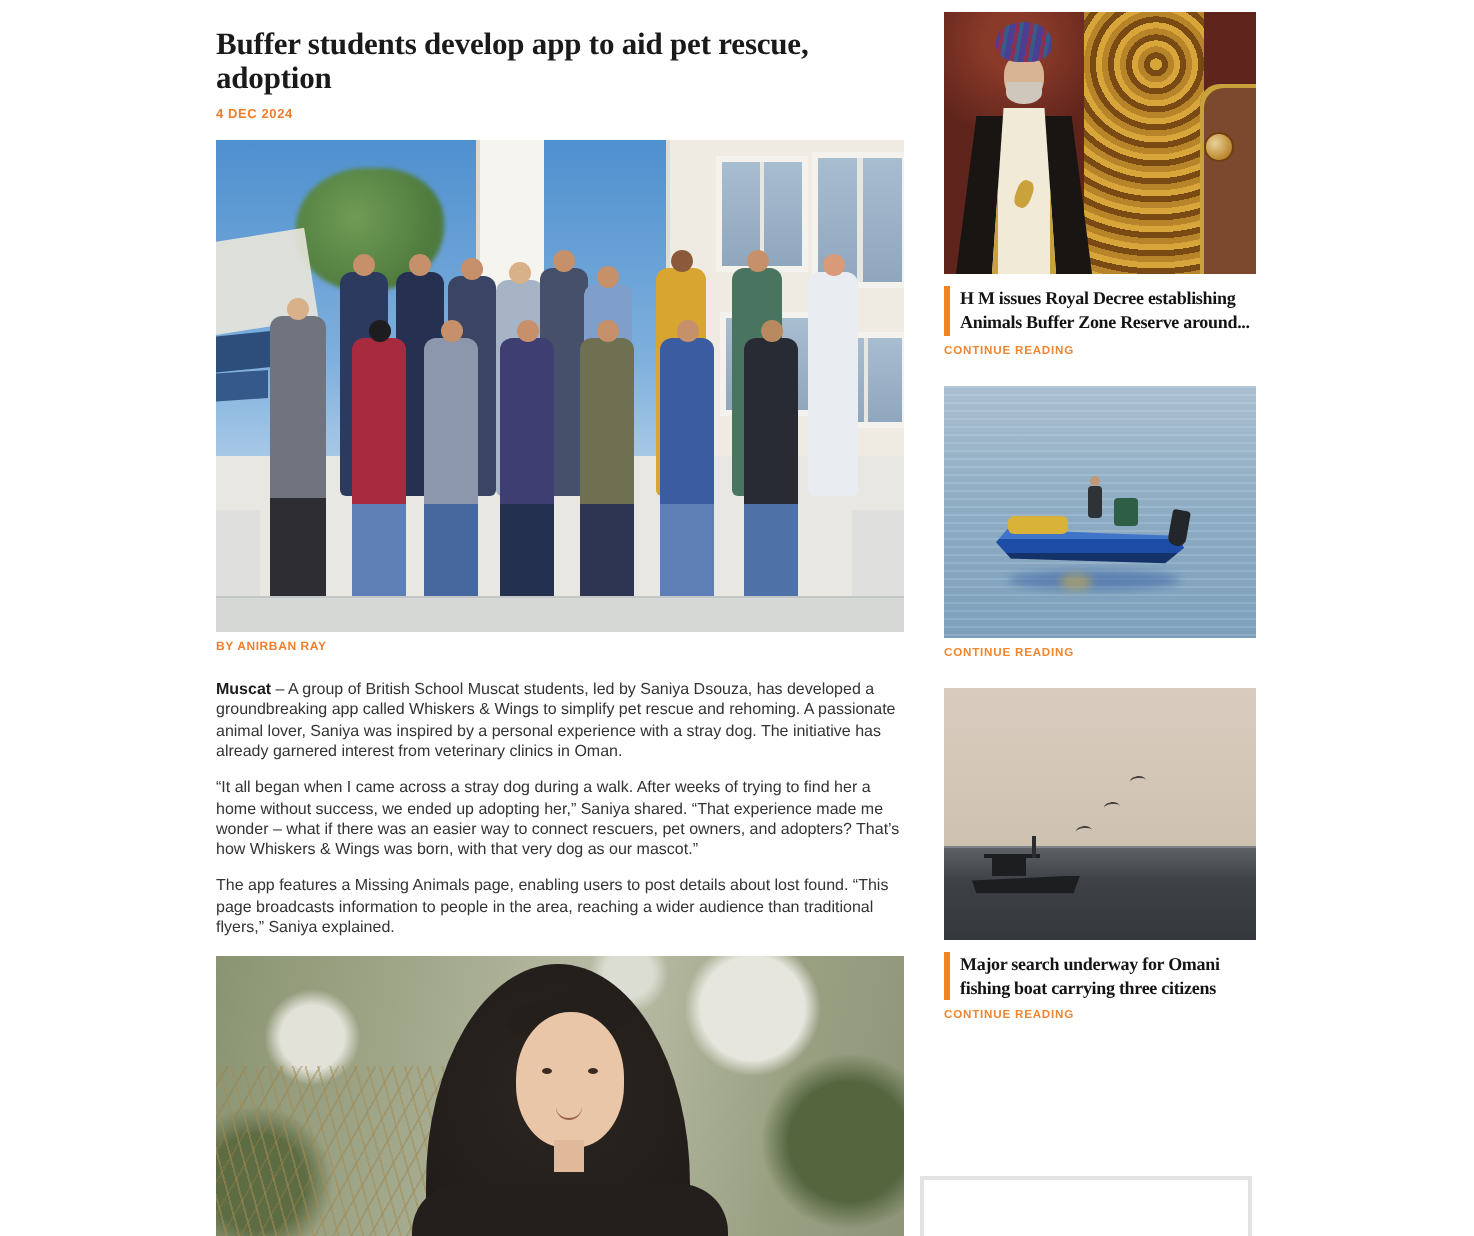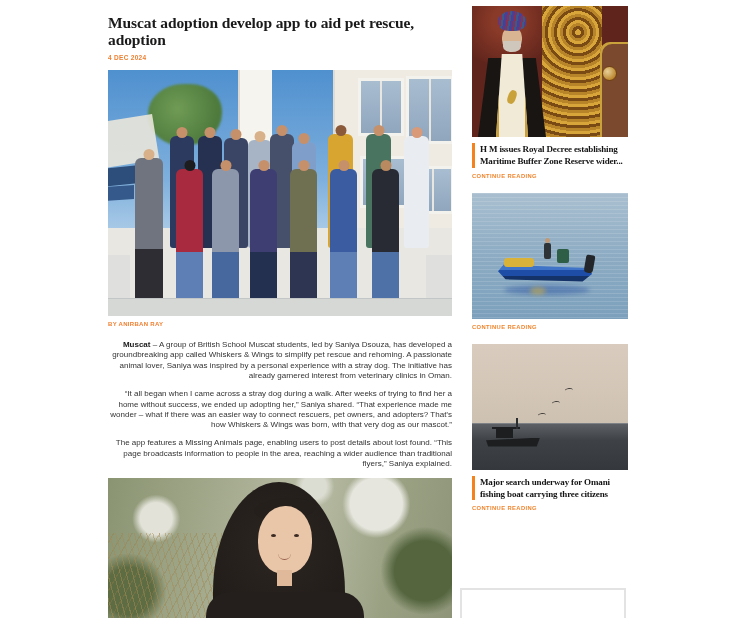--- a/index.html
+++ b/index.html
@@ -5,21 +5,21 @@
   html,body{margin:0;padding:0;background:#ffffff;}
   #page{position:relative;width:737px;height:618px;overflow:hidden;background:#fff;
         font-family:"Liberation Sans",sans-serif;}
 
   
   .main-col{position:absolute;left:108px;top:0;width:344px;}
   .title{margin:14px 0 0 0;font-family:"Liberation Serif",serif;font-weight:bold;
          font-size:15.5px;line-height:1.1;color:#1a1a1a;letter-spacing:-0.1px;}
   .date{margin-top:6px;font-size:6.5px;font-weight:bold;color:#ef7f2f;letter-spacing:.3px;}
   .byline{margin-top:5px;font-size:6px;font-weight:bold;color:#ef7f2f;letter-spacing:.3px;}
-  .body-p{margin:8px 0 0 0;font-size:8px;line-height:10.3px;color:#333;text-align:right;}
+  .body-p{margin:8px 0 0 0;font-size:8px;line-height:10.3px;color:#333;}
   .body-p.first{margin-top:13px;}
   .body-p b{color:#1c1c1c;}
 
   
   .scene{position:relative;overflow:hidden;}
   .scene *{position:absolute;}
   .hero{width:344px;height:246px;margin-top:9px;}
   .portrait{width:344px;height:145px;margin-top:9px;}
 
   
@@ -141,21 +141,21 @@
   
   .widget-box{position:absolute;left:460px;top:588px;width:162px;height:44px;
     background:#fff;border:2px solid #e3e3e3;}
 </style>
 </head>
 <body>
 
 <div id="page">
 
   <div class="main-col">
-    <h1 class="title">Muscat adoption develop app to aid pet rescue, adoption</h1>
+    <h1 class="title">Buffer students develop app to aid pet rescue, adoption</h1>
     <div class="date">4 DEC 2024</div>
 
     <div class="scene hero">
       <i class="sky"></i>
       <i class="tree"></i>
       <i class="shade-white"></i>
       <i class="pillar"></i>
       <i class="building"></i>
       <i class="win" style="left:250px;top:8px;width:40px;height:52px;"></i>
       <i class="win" style="left:298px;top:6px;width:42px;height:62px;"></i>
@@ -216,21 +216,21 @@
         <i class="s1-gold"></i>
         <i class="s1-brown"></i>
         <i class="s1-knob"></i>
         <i class="s1-cloak"></i>
         <i class="s1-robe"></i>
         <i class="s1-head"></i>
         <i class="s1-beard"></i>
         <i class="s1-turban"></i>
         <i class="s1-khanjar"></i>
       </div>
-      <div class="sb-headline">H M issues Royal Decree establishing Maritime Buffer Zone Reserve wider...</div>
+      <div class="sb-headline">H M issues Royal Decree establishing Animals Buffer Zone Reserve around...</div>
       <div class="continue">CONTINUE READING</div>
     </div>
 
     <div class="sb-item">
       <div class="scene sb-img s2">
         <i class="s2-water"></i>
         <i class="s2-refl"></i>
         <i class="s2-glint"></i>
         <i class="s2-hull"></i>
         <i class="s2-cargo"></i>

